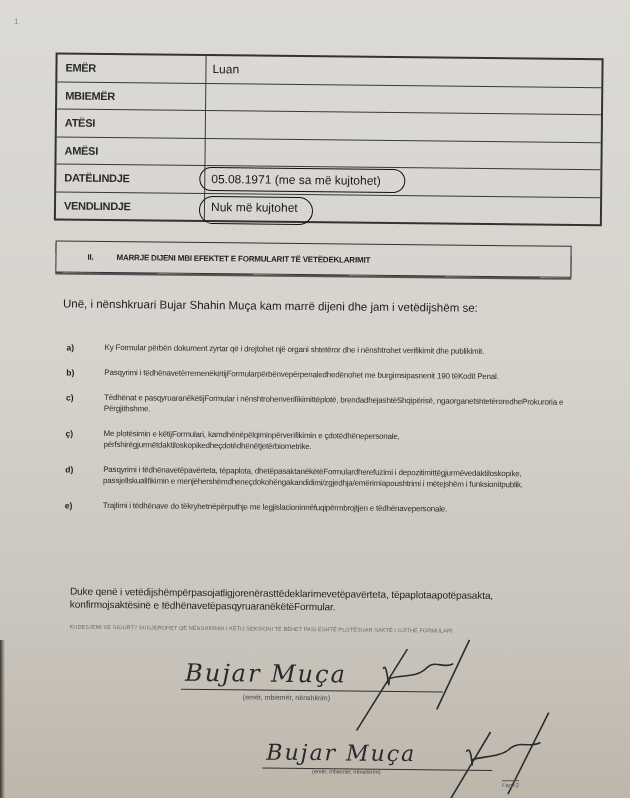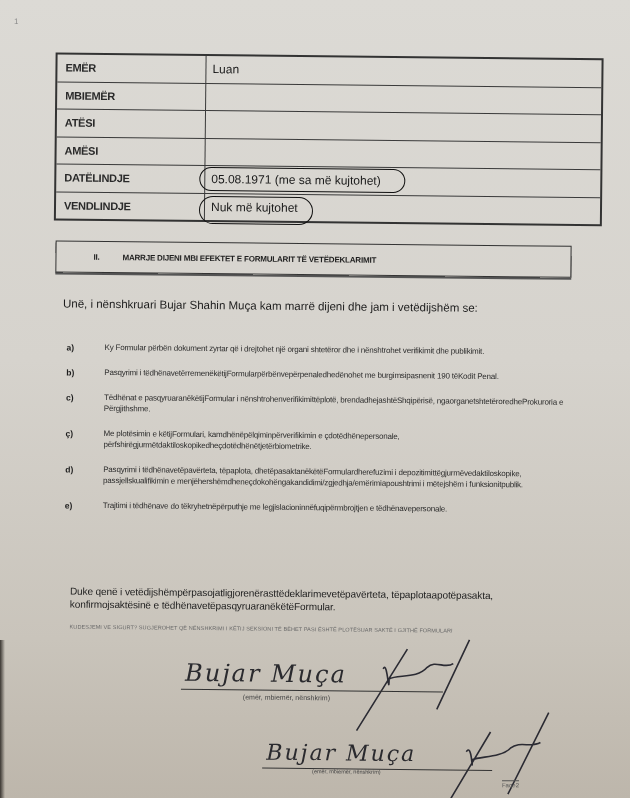--- a/index.html
+++ b/index.html
@@ -42,21 +42,21 @@
     }
     .circled.date::after { width: 204px; }
     .circled.place::after { width: 112px; top: 2px; height: 26px; }
     
     .section-header {
       position: absolute; left: 54px; top: 243px; width: 514px; height: 30px;
       border: 1.5px solid #333; box-shadow: 0 2px 0 #555;
       display: flex; align-items: center; font-size: 8px; font-weight: bold;
       letter-spacing: -0.2px;
     }
-    .section-num { width: 40px; text-align: center; padding-left: 20px; }
+    .section-num { width: 40px; text-align: center; padding-left: 14px; }
     .section-title { padding-left: 6px; }
     .intro {
       position: absolute; left: 62px; top: 300px; font-size: 11.5px; color: #1c1c1c;
     }
     
     .decl-list { position: absolute; left: 66px; top: 344px; width: 500px; }
     .decl-item { display: flex; margin-bottom: 14px; }
     .decl-marker { width: 38px; font-size: 8.5px; font-weight: bold; padding-top: 1px; }
     .decl-text { flex: 1; font-size: 8px; line-height: 11px; color: #2b2b2b; letter-spacing: -0.2px; }
     .closing {

